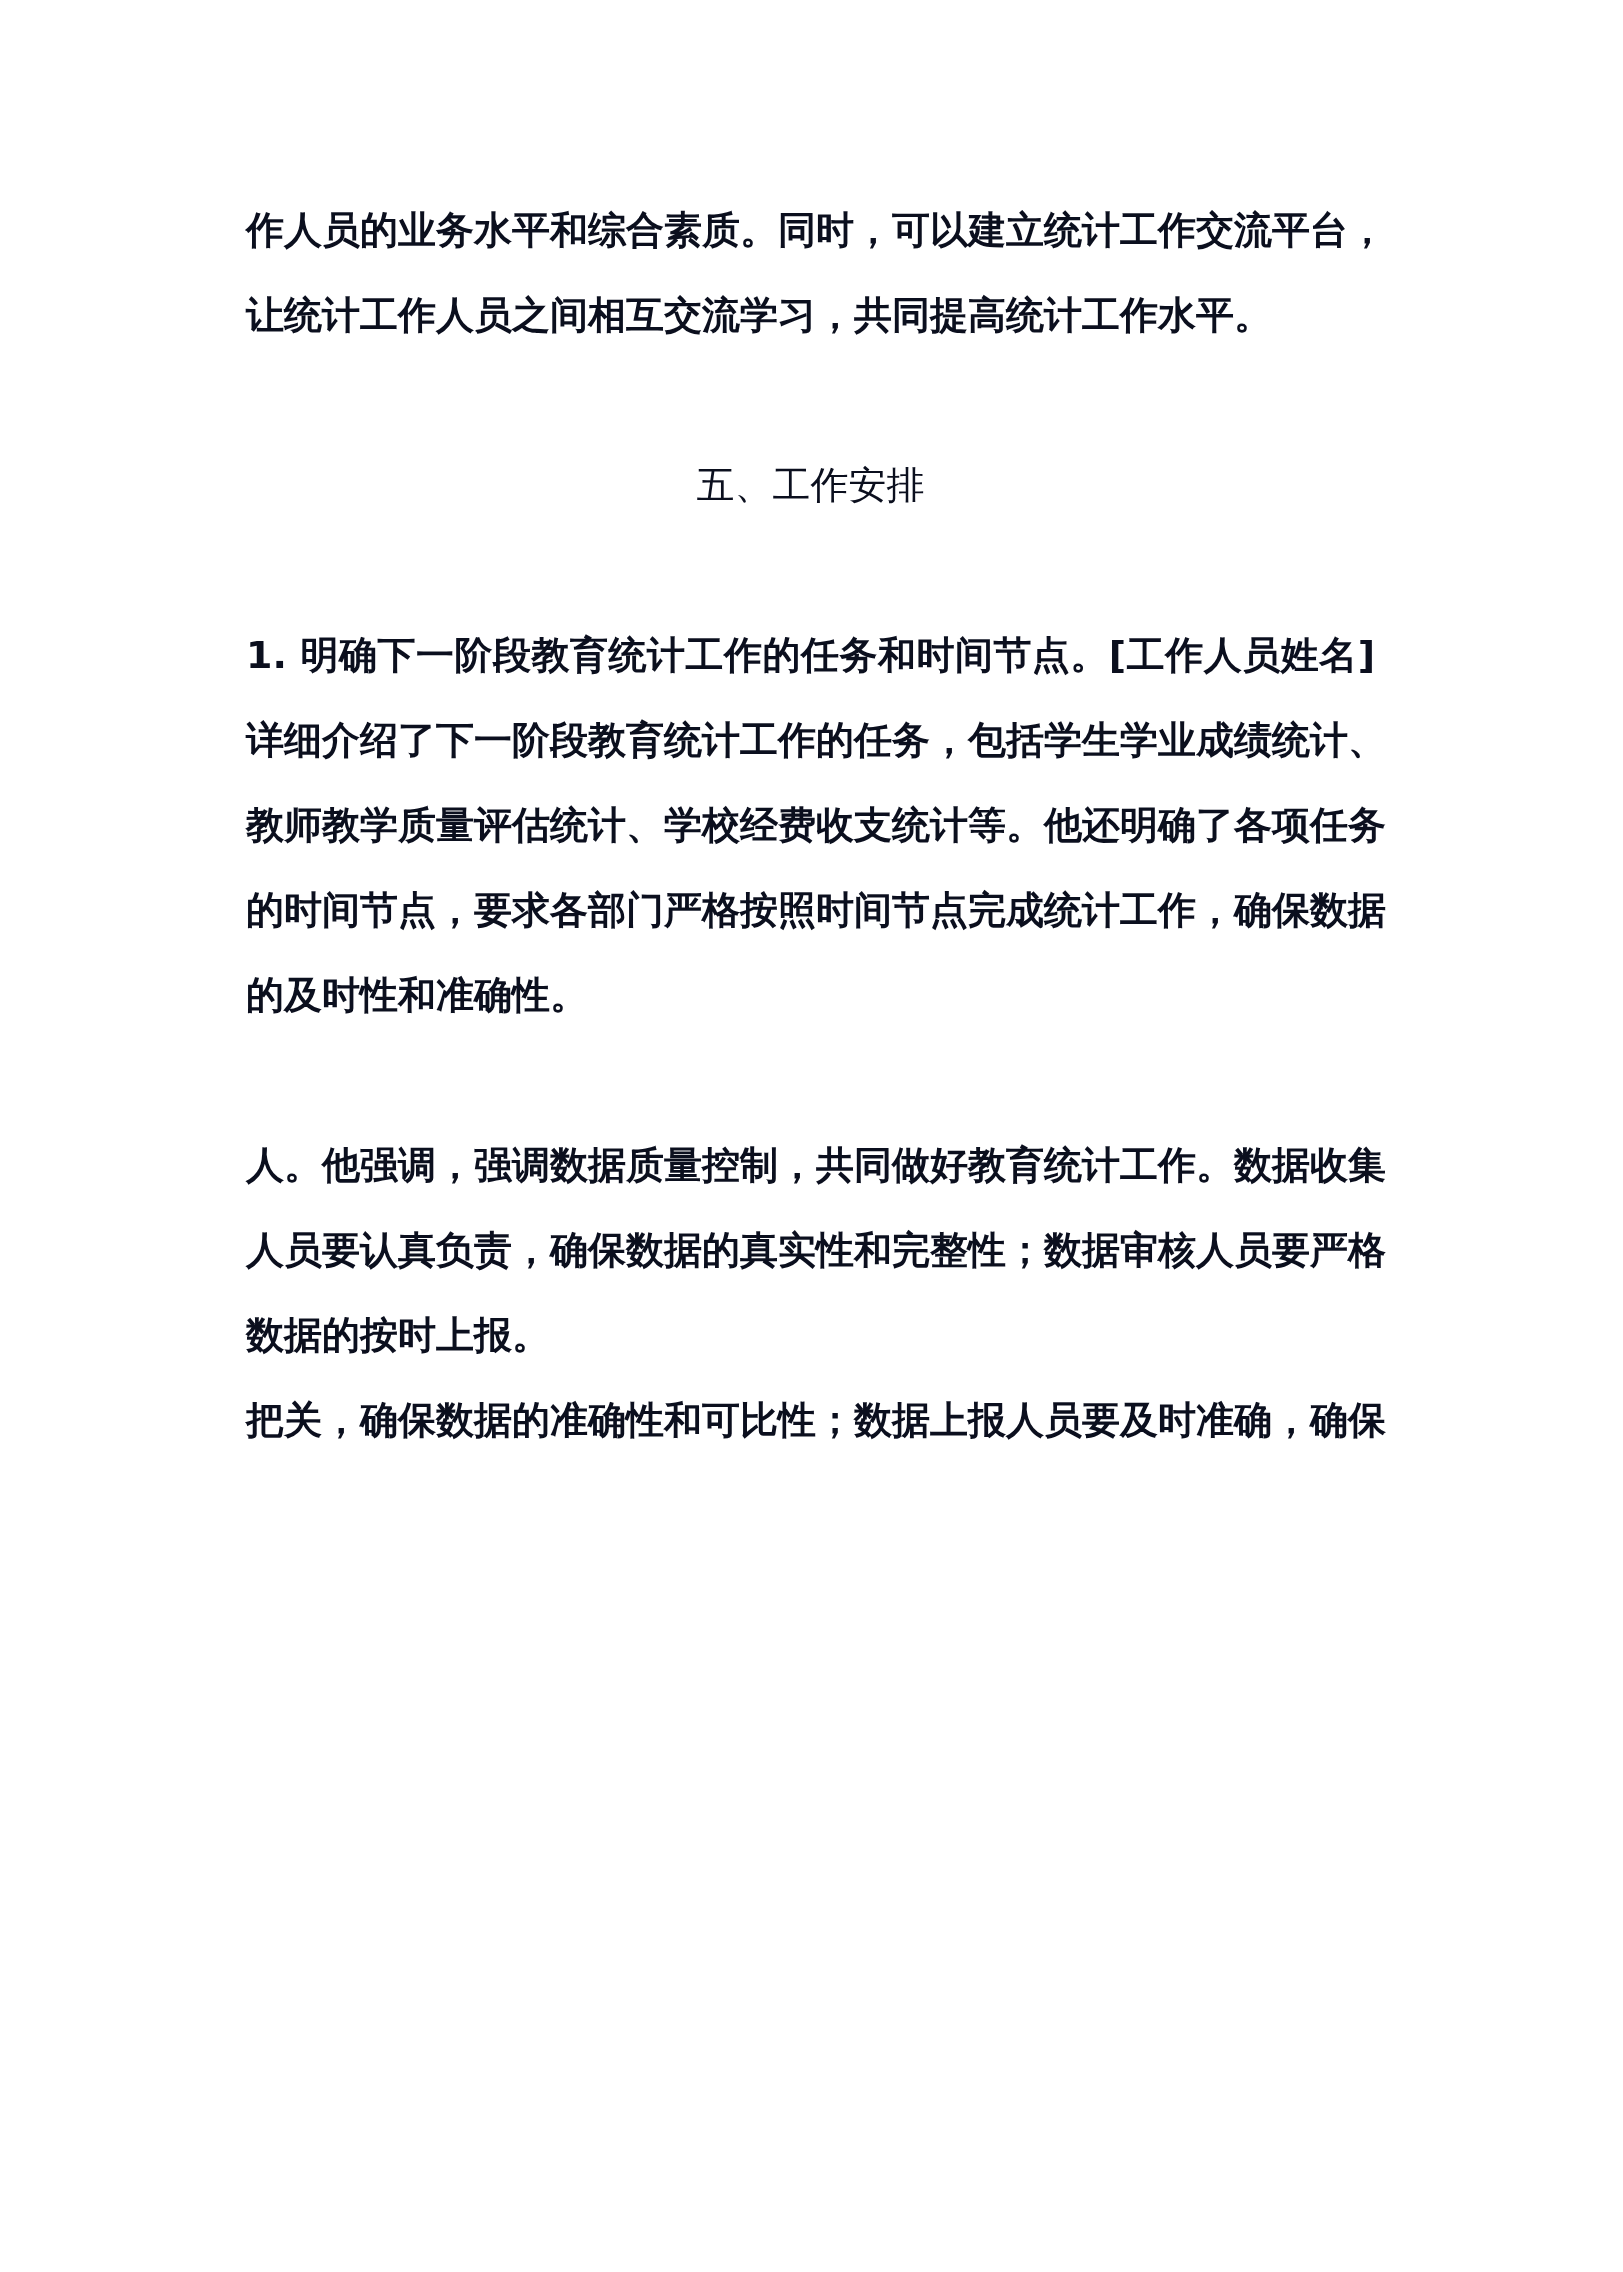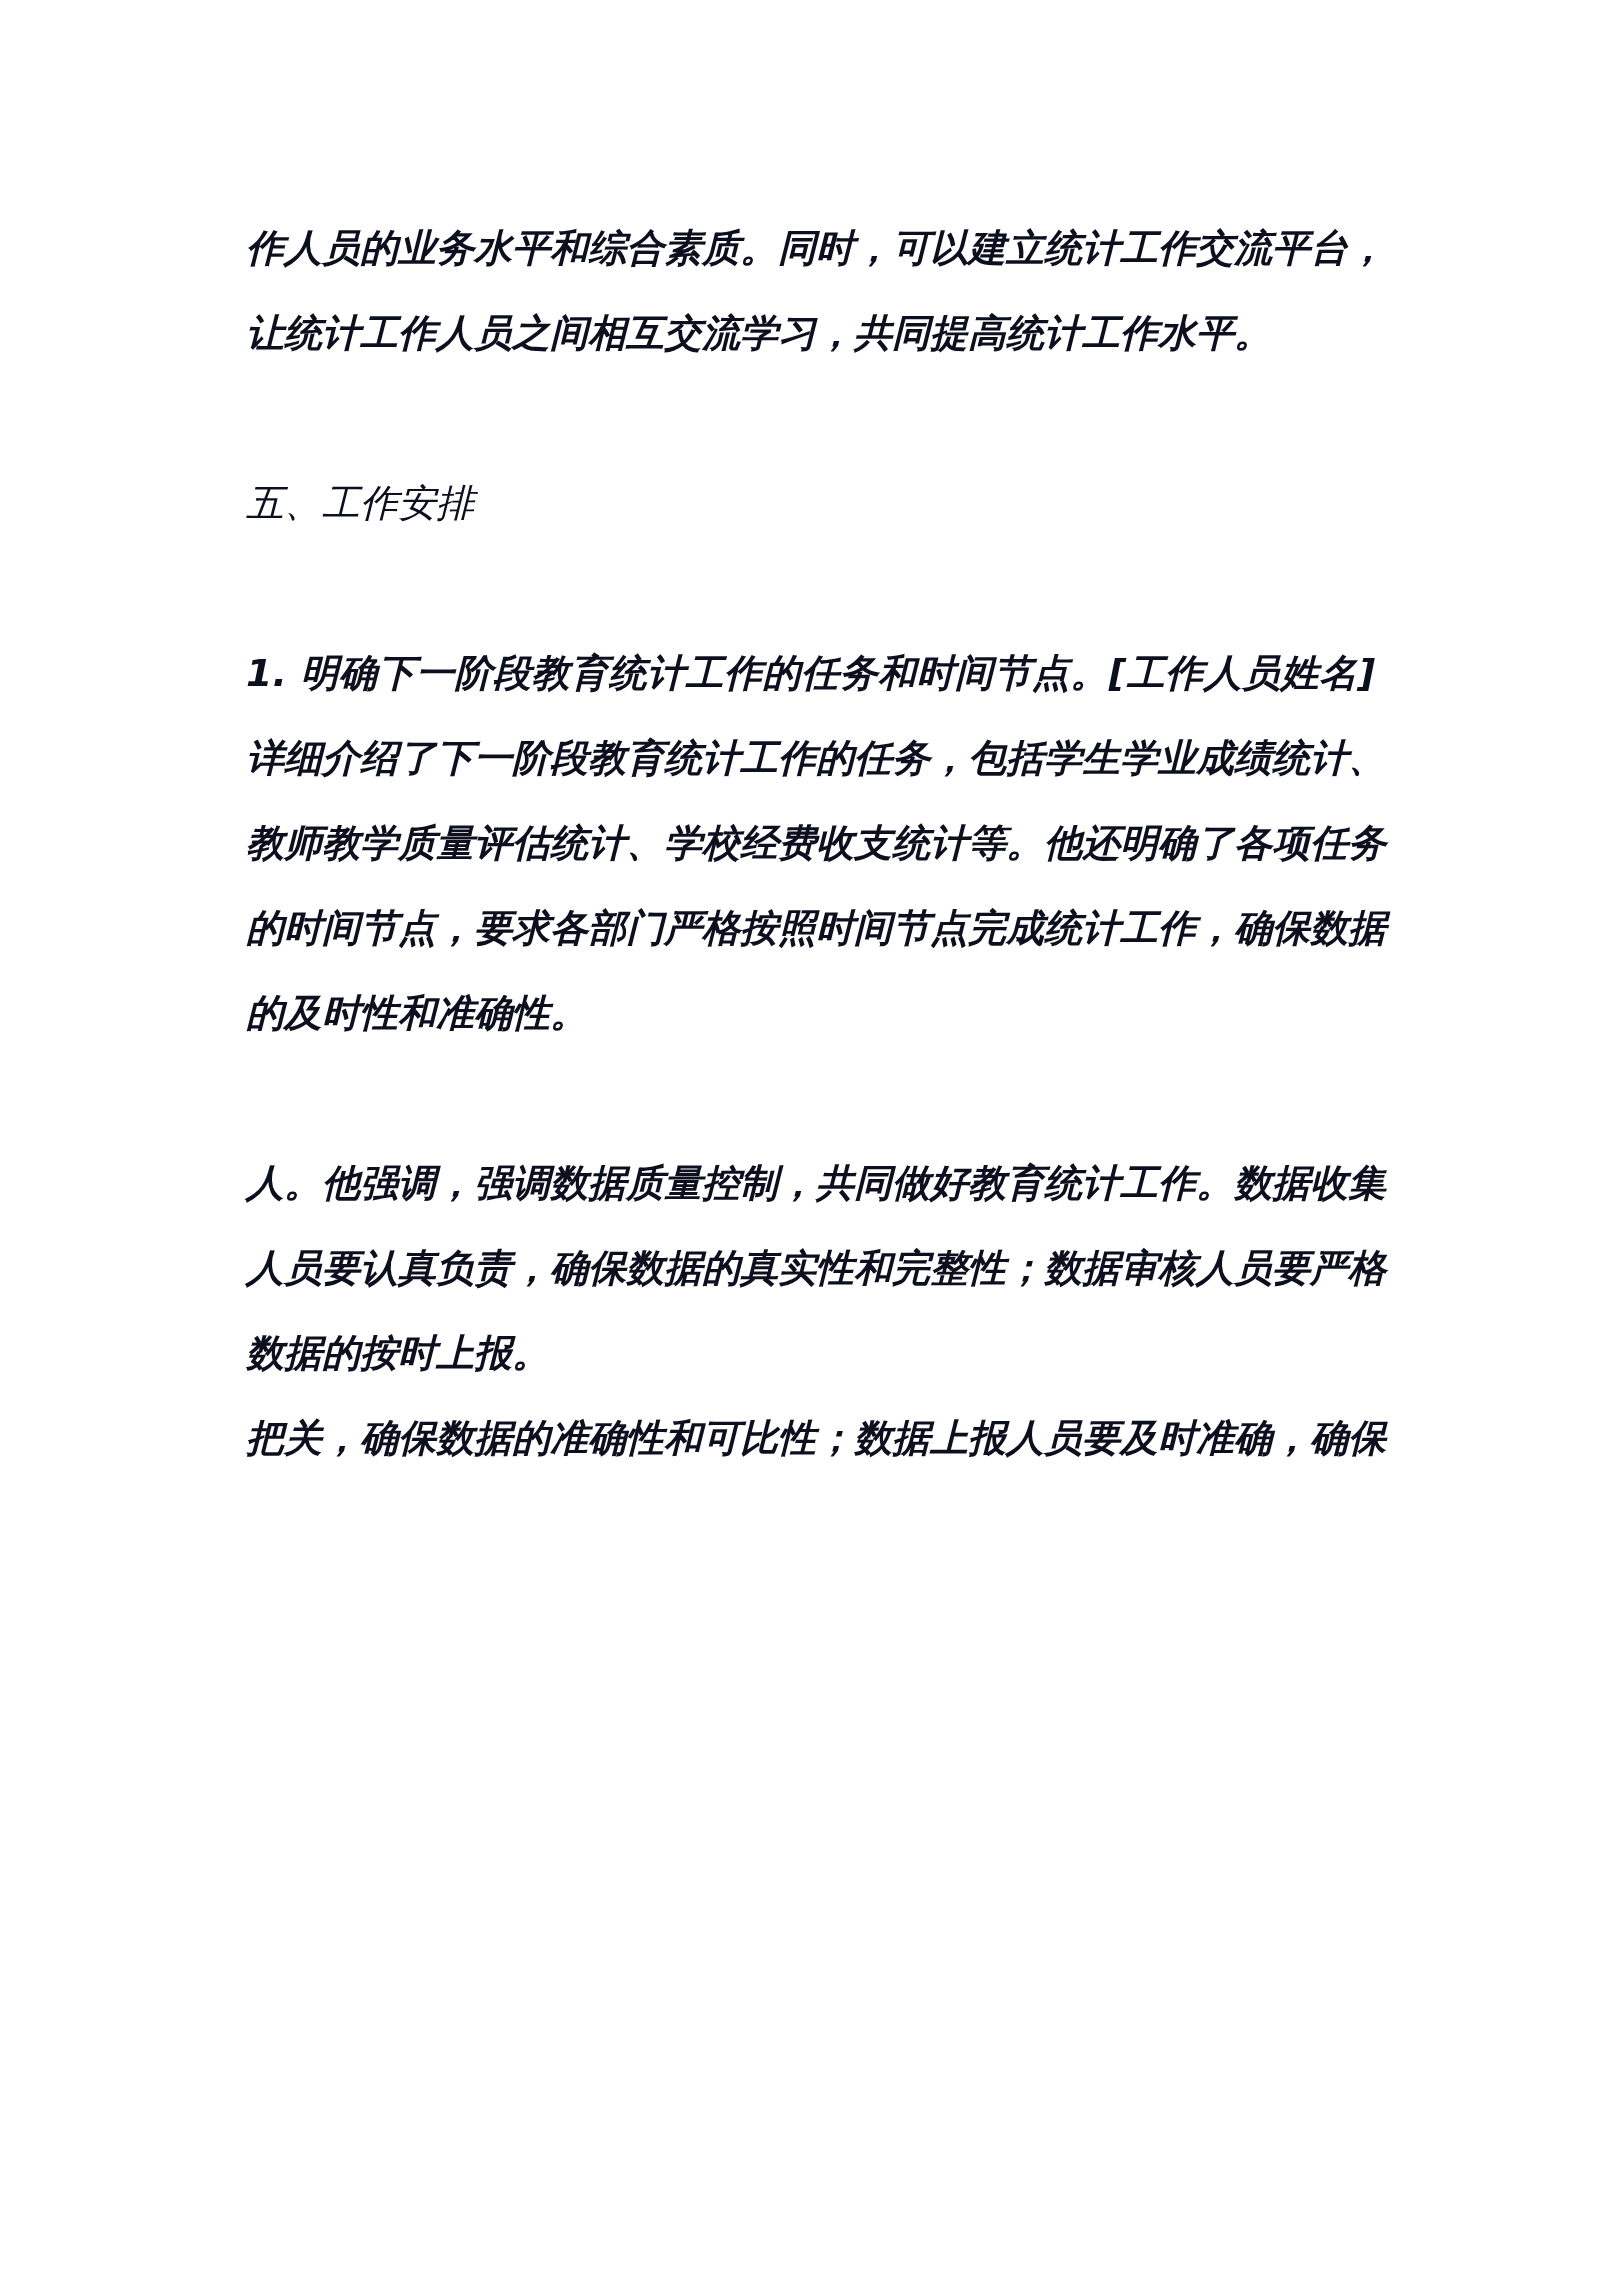--- a/index.html
+++ b/index.html
@@ -19,43 +19,43 @@
       position: absolute;
       left: 0;
       top: 0;
       width: 1623px;
       height: 2273px;
       background: #ffffff;
     }
     .content {
       position: absolute;
       left: 246px;
-      top: 206px;
+      top: 188px;
       width: 1129px;
-      font-style: italic;
     }
     .para {
       margin: 0 0 85px 0;
       padding: 0;
     }
     .line {
       display: block;
       height: 85px;
       line-height: 85px;
       font-size: 38px;
       font-weight: 700;
       white-space: nowrap;
       overflow: visible;
     }
     .line.justify {
       text-align: justify;
       text-align-last: justify;
     }
     .heading .line {
       font-weight: 400;
+      text-align: center;
     }
   </style>
 </head>
 <body>
 
 <div class="page">
   <div class="content">
 
     <div class="para">
       <span class="line justify">作人员的业务水平和综合素质。同时，可以建立统计工作交流平台，</span>

